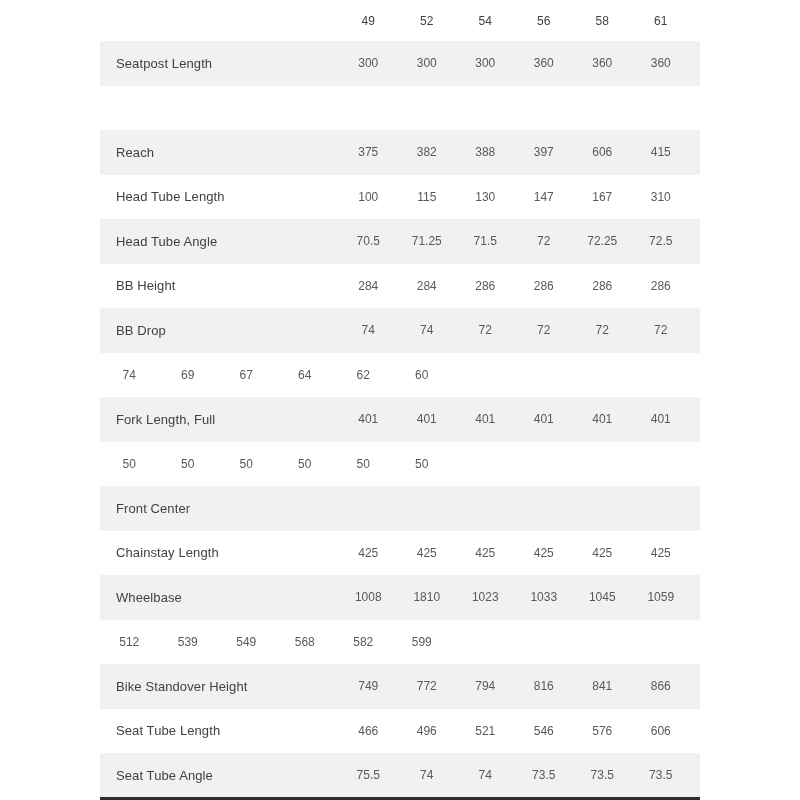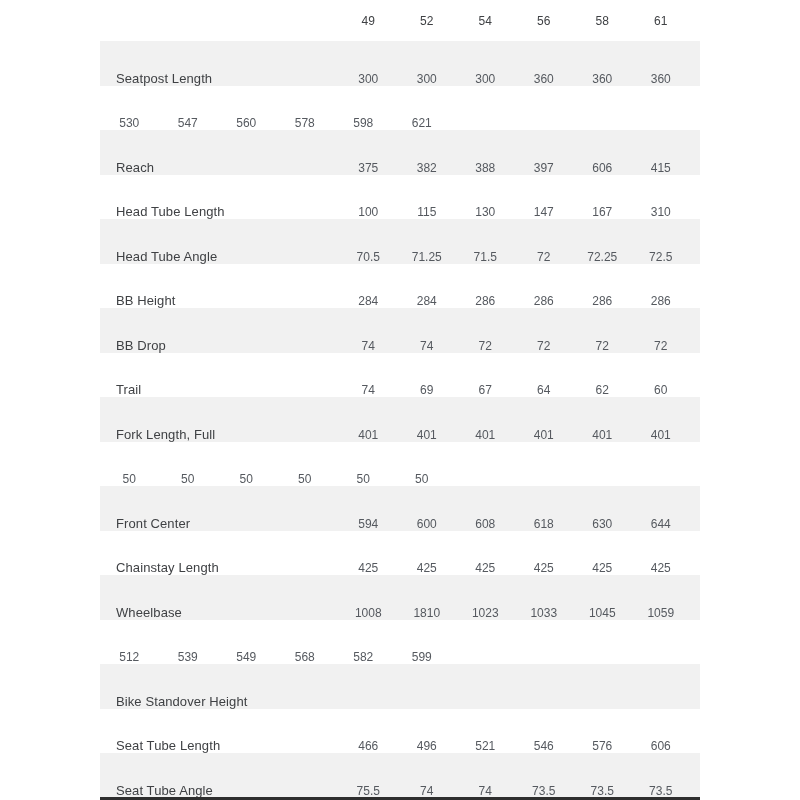--- a/index.html
+++ b/index.html
@@ -23,21 +23,21 @@
     width: 600px;
   }
   .header-row {
     display: flex;
     align-items: center;
     height: 41px;
     background: #ffffff;
   }
   .row {
     display: flex;
-    align-items: flex-end;
+    align-items: center;
     height: 44.5px;
     background: #ffffff;
   }
   .row.alt {
     background: #f1f1f1;
   }
   .label {
     flex: 1;
     padding-left: 16px;
     font-size: 13px;
@@ -89,28 +89,20 @@
           <div class="cells">
             <div class="cell">300</div>
             <div class="cell">300</div>
             <div class="cell">300</div>
             <div class="cell">360</div>
             <div class="cell">360</div>
             <div class="cell">360</div>
           </div>
         </div>
         <div class="row">
-          <div class="cells">
-            <div class="cell">530</div>
-            <div class="cell">547</div>
-            <div class="cell">560</div>
-            <div class="cell">578</div>
-            <div class="cell">598</div>
-            <div class="cell">621</div>
-          </div>
         </div>
         <div class="row alt">
           <div class="label">Reach</div>
           <div class="cells">
             <div class="cell">375</div>
             <div class="cell">382</div>
             <div class="cell">388</div>
             <div class="cell">397</div>
             <div class="cell">606</div>
             <div class="cell">415</div>
@@ -154,21 +146,20 @@
           <div class="cells">
             <div class="cell">74</div>
             <div class="cell">74</div>
             <div class="cell">72</div>
             <div class="cell">72</div>
             <div class="cell">72</div>
             <div class="cell">72</div>
           </div>
         </div>
         <div class="row">
-          <div class="label">Trail</div>
           <div class="cells">
             <div class="cell">74</div>
             <div class="cell">69</div>
             <div class="cell">67</div>
             <div class="cell">64</div>
             <div class="cell">62</div>
             <div class="cell">60</div>
           </div>
         </div>
         <div class="row alt">
@@ -187,28 +178,20 @@
             <div class="cell">50</div>
             <div class="cell">50</div>
             <div class="cell">50</div>
             <div class="cell">50</div>
             <div class="cell">50</div>
             <div class="cell">50</div>
           </div>
         </div>
         <div class="row alt">
           <div class="label">Front Center</div>
-          <div class="cells">
-            <div class="cell">594</div>
-            <div class="cell">600</div>
-            <div class="cell">608</div>
-            <div class="cell">618</div>
-            <div class="cell">630</div>
-            <div class="cell">644</div>
-          </div>
         </div>
         <div class="row">
           <div class="label">Chainstay Length</div>
           <div class="cells">
             <div class="cell">425</div>
             <div class="cell">425</div>
             <div class="cell">425</div>
             <div class="cell">425</div>
             <div class="cell">425</div>
             <div class="cell">425</div>
@@ -230,20 +213,28 @@
             <div class="cell">512</div>
             <div class="cell">539</div>
             <div class="cell">549</div>
             <div class="cell">568</div>
             <div class="cell">582</div>
             <div class="cell">599</div>
           </div>
         </div>
         <div class="row alt">
           <div class="label">Bike Standover Height</div>
+          <div class="cells">
+            <div class="cell">749</div>
+            <div class="cell">772</div>
+            <div class="cell">794</div>
+            <div class="cell">816</div>
+            <div class="cell">841</div>
+            <div class="cell">866</div>
+          </div>
         </div>
         <div class="row">
           <div class="label">Seat Tube Length</div>
           <div class="cells">
             <div class="cell">466</div>
             <div class="cell">496</div>
             <div class="cell">521</div>
             <div class="cell">546</div>
             <div class="cell">576</div>
             <div class="cell">606</div>

